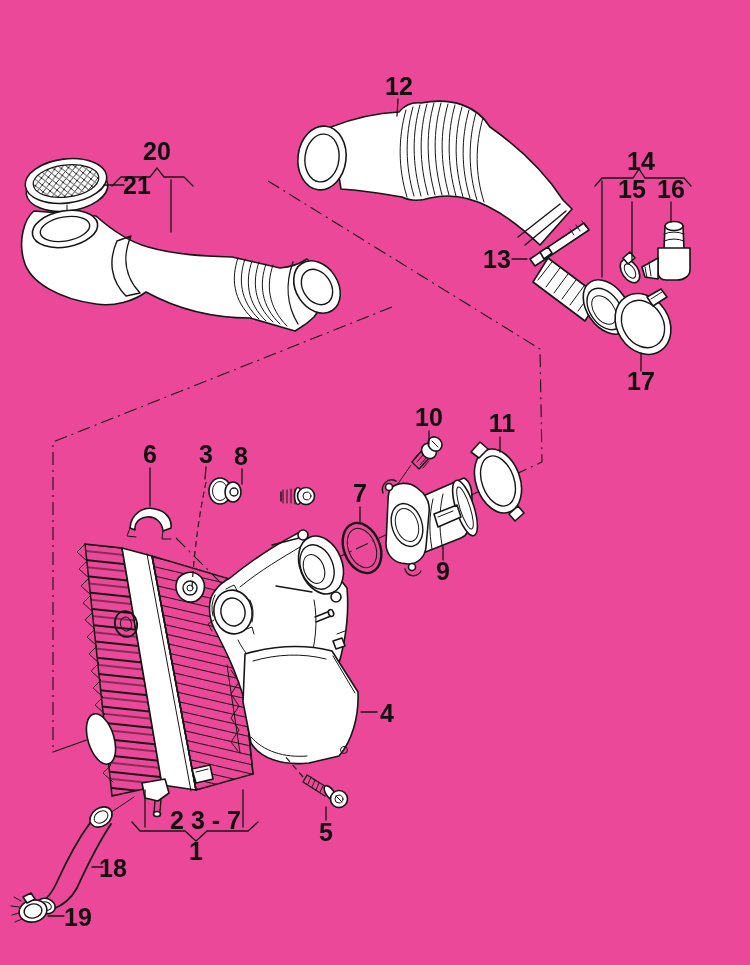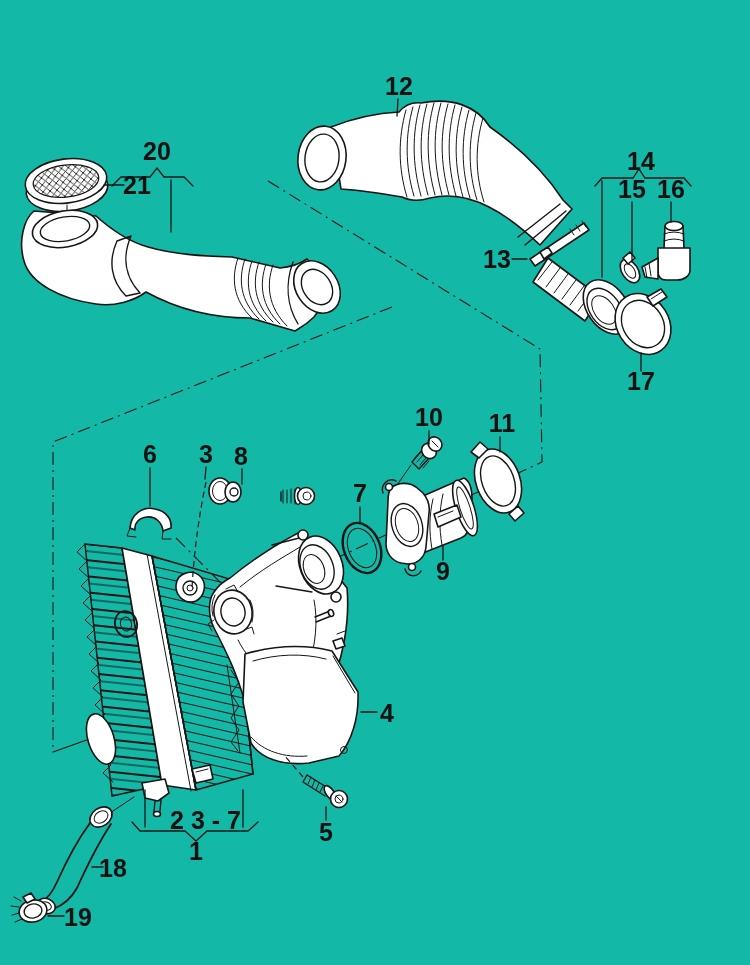--- a/index.html
+++ b/index.html
@@ -1,16 +1,16 @@
 <!DOCTYPE html>
 <html><head>
 <meta charset="utf-8">
 <style>
   html,body{margin:0;padding:0;background:#ffffff;}
-  .stage{position:relative;width:750px;height:965px;background:#14b8a6;overflow:hidden;
+  .stage{position:relative;width:750px;height:965px;background:#ec4899;overflow:hidden;
          font-family:"Liberation Sans",sans-serif;}
   svg{display:block}
   .ln{fill:none;stroke:#161616;stroke-width:1.4;stroke-linecap:round;stroke-linejoin:round;}
   .thin{stroke-width:1;}
   .mid{stroke-width:1.8;}
   .thick{stroke-width:2.4;}
   .wf{fill:#ffffff;stroke:#161616;stroke-width:1.6;stroke-linejoin:round;stroke-linecap:round;}
   .phantom{fill:none;stroke:#161616;stroke-width:1.1;stroke-dasharray:13 5 2 5;}
   .dash{fill:none;stroke:#161616;stroke-width:1.2;stroke-dasharray:6 4;}
   .leader{fill:none;stroke:#161616;stroke-width:1.3;stroke-linecap:round;}

